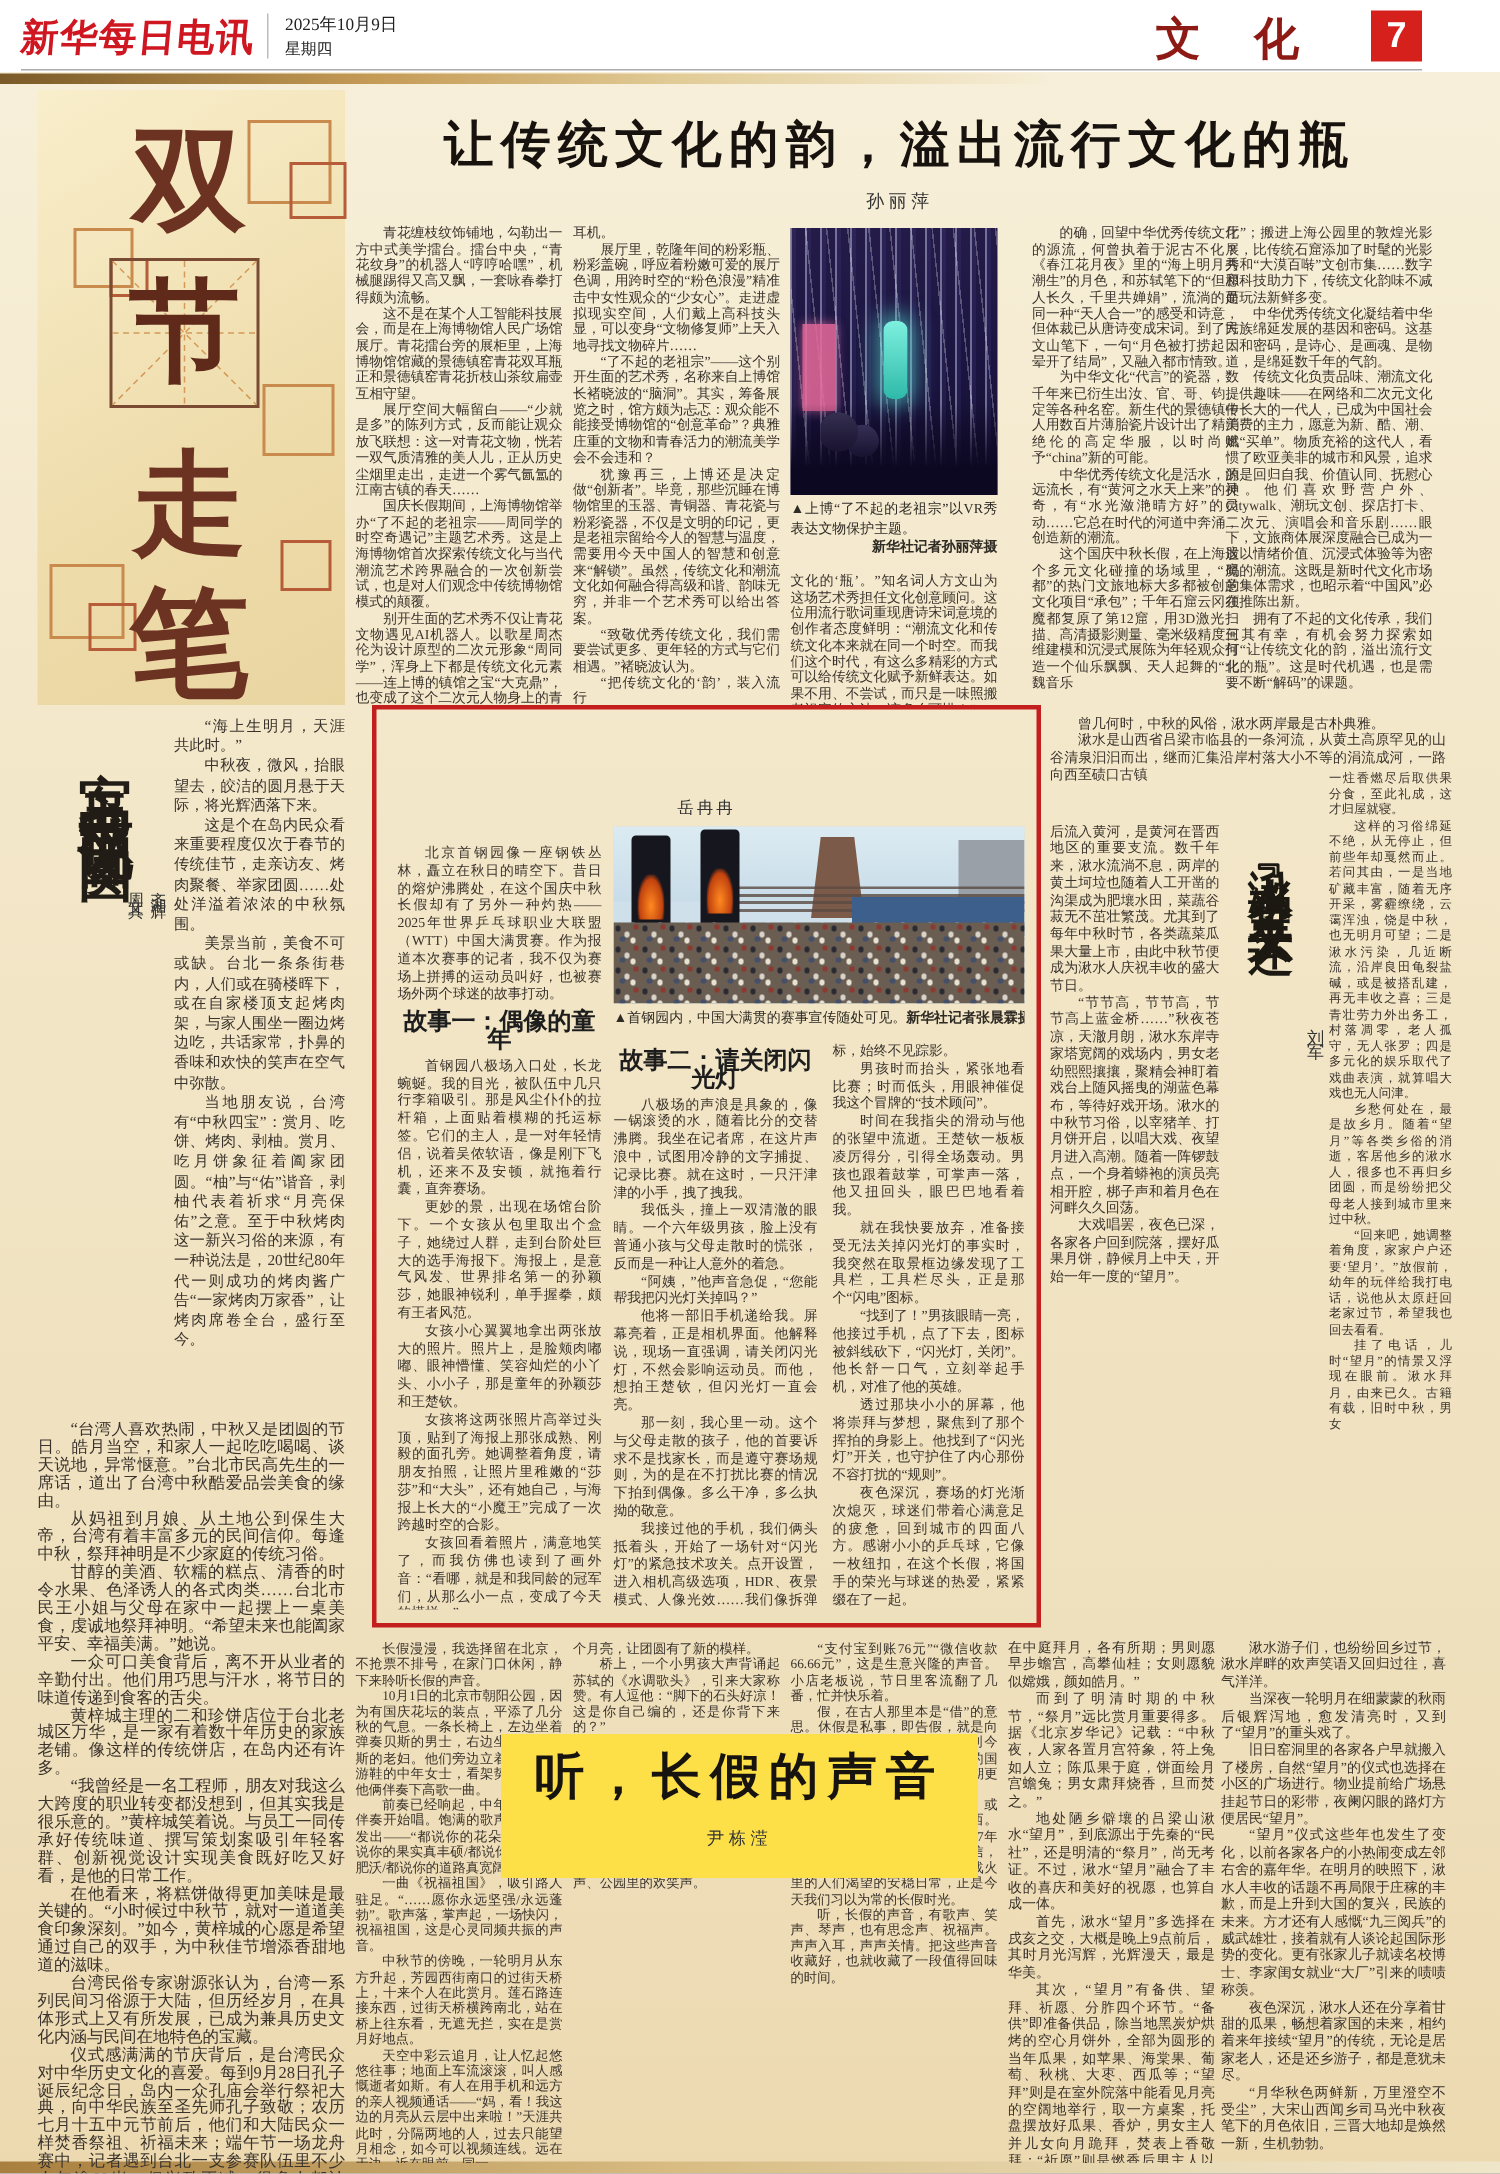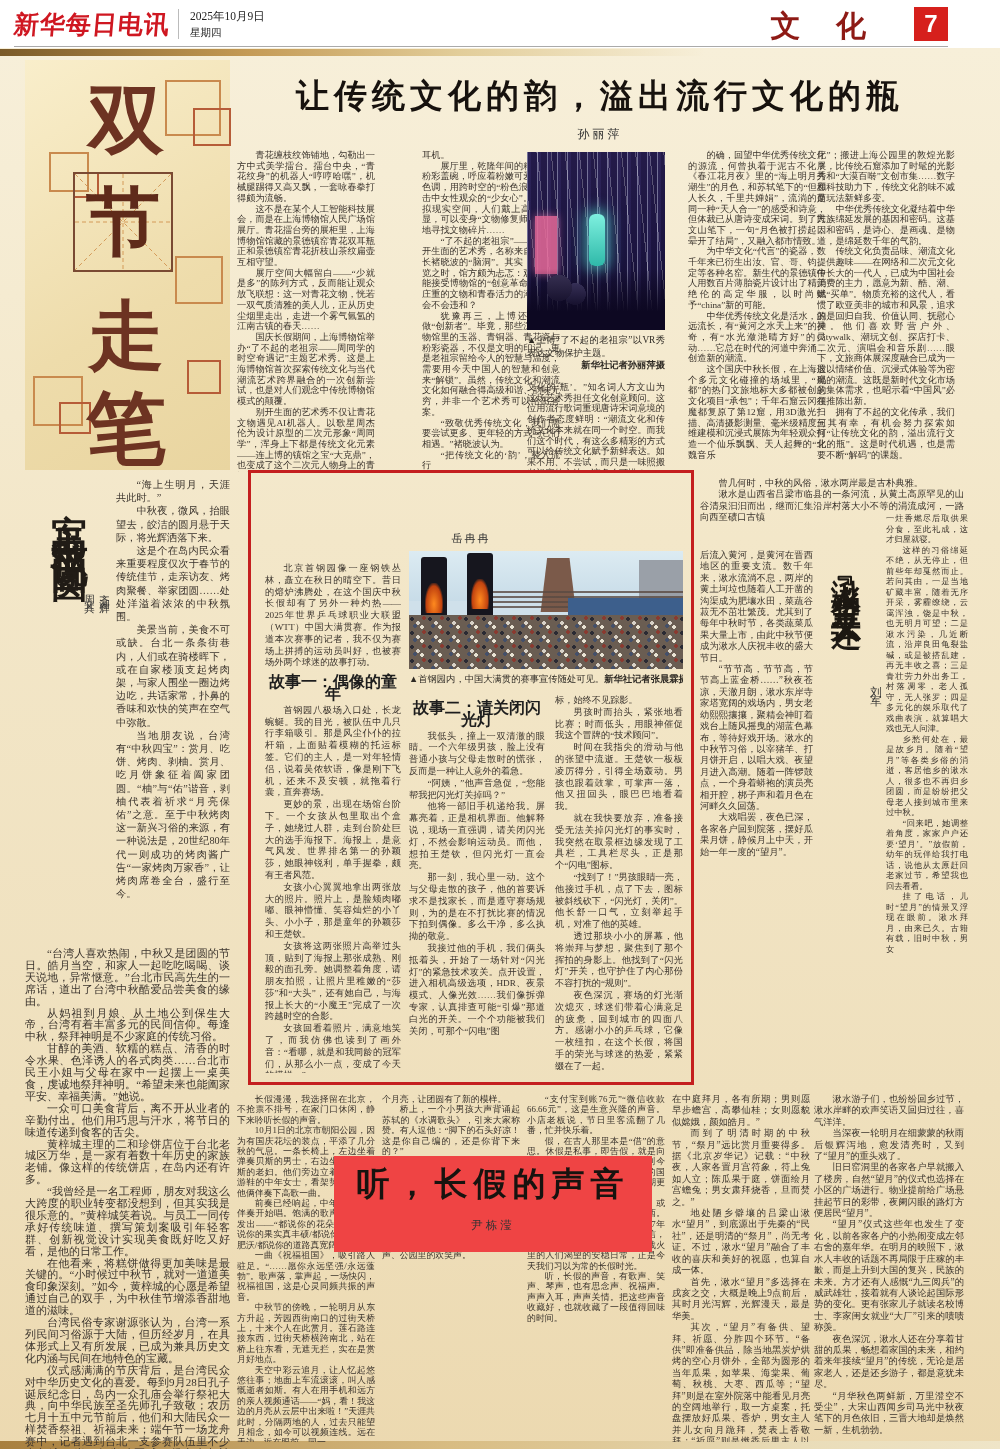--- a/index.html
+++ b/index.html
@@ -91,21 +91,21 @@
        radial-gradient(circle 2px at 6px 11px,#44506a 90%,rgba(0,0,0,0)),
        radial-gradient(circle 2px at 13px 12px,#e8e2d2 90%,rgba(0,0,0,0));
      background-size:18px 14px;}
   
   .qs{font-size:9.3px;line-height:11.4px;}
   .qs-title{left:818px;top:556px;width:48px;height:452px;writing-mode:vertical-rl;font-size:30px;
             font-weight:bold;color:#1c1812;letter-spacing:5px;}
   .qs-by{left:868px;top:676px;writing-mode:vertical-rl;font-size:11.5px;color:#333;letter-spacing:10px;}
   .qs-right{font-size:8.3px;line-height:10.5px;}
   
-  .ting-block{left:334px;top:1156px;width:318px;height:96px;background:#ef4444;}
+  .ting-block{left:334px;top:1156px;width:318px;height:96px;background:#fde047;}
   .ting-title{position:absolute;left:0;top:6px;width:100%;text-align:center;font-size:33px;font-weight:bold;
               color:#17130f;letter-spacing:6px;white-space:nowrap;}
   .ting-by{position:absolute;left:0;top:62px;width:100%;text-align:center;font-size:11.5px;color:#333;letter-spacing:3px;}
   .tg{font-size:8.9px;line-height:10.4px;}
 </style>
 </head>
 <body>
 
 <div id="page">
 
@@ -149,21 +149,21 @@
   <div class="abs headline">让传统文化的韵，溢出流行文化的瓶</div>
   <div class="abs mbyline">孙丽萍</div>
 
   <div class="col m" style="left:237px;top:150px;height:322px;">
       <p class="para">青花缠枝纹饰铺地，勾勒出一方中式美学擂台。擂台中央，“青花纹身”的机器人“哼哼哈嘿”，机械腿踢得又高又飘，一套咏春拳打得颇为流畅。</p>
       <p class="para">这不是在某个人工智能科技展会，而是在上海博物馆人民广场馆展厅。青花擂台旁的展柜里，上海博物馆馆藏的景德镇窑青花双耳瓶正和景德镇窑青花折枝山茶纹扁壶互相守望。</p>
       <p class="para">展厅空间大幅留白——“少就是多”的陈列方式，反而能让观众放飞联想：这一对青花文物，恍若一双气质清雅的美人儿，正从历史尘烟里走出，走进一个雾气氤氲的江南古镇的春天……</p>
       <p class="para">国庆长假期间，上海博物馆举办“了不起的老祖宗——周同学的时空奇遇记”主题艺术秀。这是上海博物馆首次探索传统文化与当代潮流艺术跨界融合的一次创新尝试，也是对人们观念中传统博物馆模式的颠覆。</p>
       <p class="para">别开生面的艺术秀不仅让青花文物遇见AI机器人。以歌星周杰伦为设计原型的二次元形象“周同学”，浑身上下都是传统文化元素——连上博的镇馆之宝“大克鼎”，也变成了这个二次元人物身上的青铜铠甲和青铜</p>
     </div>
-  <div class="col m" style="left:382px;top:150px;height:322px;margin-left:40px;">
+  <div class="col m" style="left:382px;top:150px;height:322px;">
       <p class="para noind">耳机。</p>
       <p class="para">展厅里，乾隆年间的粉彩瓶、粉彩盖碗，呼应着粉嫩可爱的展厅色调，用跨时空的“粉色浪漫”精准击中女性观众的“少女心”。走进虚拟现实空间，人们戴上高科技头显，可以变身“文物修复师”上天入地寻找文物碎片……</p>
       <p class="para">“了不起的老祖宗”——这个别开生面的艺术秀，名称来自上博馆长褚晓波的“脑洞”。其实，筹备展览之时，馆方颇为忐忑：观众能不能接受博物馆的“创意革命”？典雅庄重的文物和青春活力的潮流美学会不会违和？</p>
       <p class="para">犹豫再三，上博还是决定做“创新者”。毕竟，那些沉睡在博物馆里的玉器、青铜器、青花瓷与粉彩瓷器，不仅是文明的印记，更是老祖宗留给今人的智慧与温度，需要用今天中国人的智慧和创意来“解锁”。虽然，传统文化和潮流文化如何融合得高级和谐、韵味无穷，并非一个艺术秀可以给出答案。</p>
       <p class="para">“致敬优秀传统文化，我们需要尝试更多、更年轻的方式与它们相遇。”褚晓波认为。</p>
       <p class="para">“把传统文化的‘韵’，装入流行</p>
     </div>
 
   <div class="abs photo1">
     <div class="p1streaks"></div>
@@ -245,20 +245,21 @@
           <div class="p2flame"></div>
         </div>
       <div class="p2crowd"></div>
     </div>
     <div class="abs cap" style="left:158px;top:200px;width:274px;white-space:nowrap;overflow:hidden;">
       <span>▲首钢园内，中国大满贯的赛事宣传随处可见。</span><span class="credit">新华社记者张晨霖摄</span>
     </div>
 
     <div class="col sb" style="left:158px;top:222px;width:136px;height:378px;">
         <div class="subhead">故事二：请关闭闪光灯</div>
+        <p class="para">八极场的声浪是具象的，像一锅滚烫的水，随着比分的交替沸腾。我坐在记者席，在这片声浪中，试图用冷静的文字捕捉、记录比赛。就在这时，一只汗津津的小手，拽了拽我。</p>
         <p class="para">我低头，撞上一双清澈的眼睛。一个六年级男孩，脸上没有普通小孩与父母走散时的慌张，反而是一种让人意外的着急。</p>
         <p class="para">“阿姨，”他声音急促，“您能帮我把闪光灯关掉吗？”</p>
         <p class="para">他将一部旧手机递给我。屏幕亮着，正是相机界面。他解释说，现场一直强调，请关闭闪光灯，不然会影响运动员。而他，想拍王楚钦，但闪光灯一直会亮。</p>
         <p class="para">那一刻，我心里一动。这个与父母走散的孩子，他的首要诉求不是找家长，而是遵守赛场规则，为的是在不打扰比赛的情况下拍到偶像。多么干净，多么执拗的敬意。</p>
         <p class="para">我接过他的手机，我们俩头抵着头，开始了一场针对“闪光灯”的紧急技术攻关。点开设置，进入相机高级选项，HDR、夜景模式、人像光效……我们像拆弹专家，认真排查可能“引爆”那道白光的开关。一个个功能被我们关闭，可那个“闪电”图</p>
       </div>
     <div class="col sb" style="left:304px;top:222px;width:128px;height:378px;">
         <p class="para noind">标，始终不见踪影。</p>
         <p class="para">男孩时而抬头，紧张地看比赛；时而低头，用眼神催促我这个冒牌的“技术顾问”。</p>
         <p class="para">时间在我指尖的滑动与他的张望中流逝。王楚钦一板板凌厉得分，引得全场轰动。男孩也跟着鼓掌，可掌声一落，他又扭回头，眼巴巴地看着我。</p>

